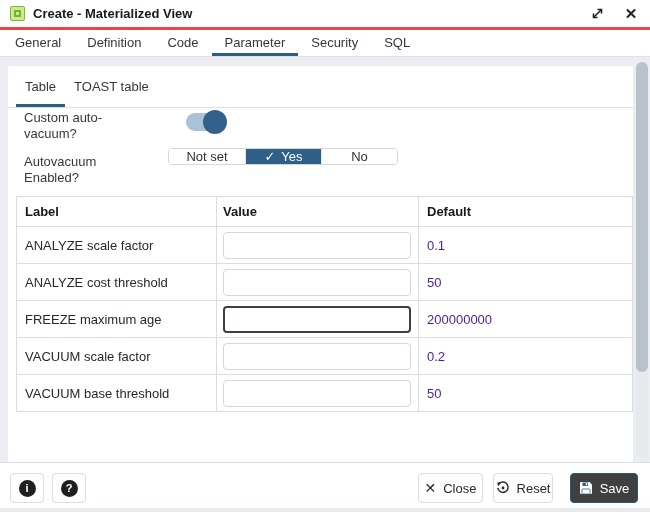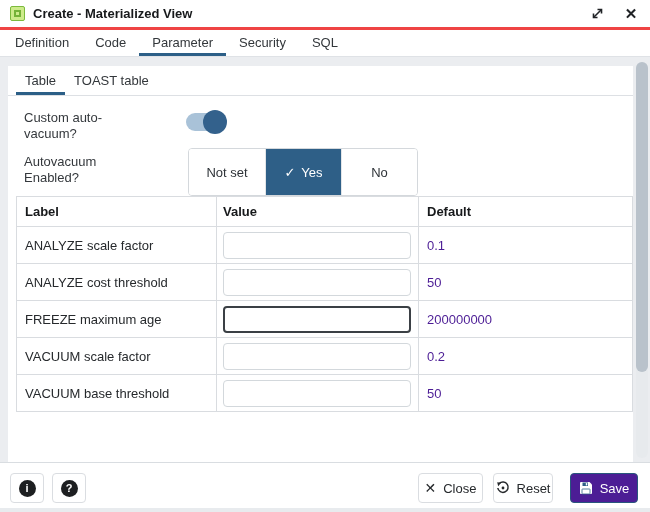--- a/index.html
+++ b/index.html
@@ -59,21 +59,21 @@
   .scrollbar-track {
     position:absolute; top:5px; right:2px; width:12px; height:396px;
     background:#e7eaed; border-radius:6px;
   }
   .scrollbar-thumb {
     position:absolute; top:0; left:0; width:12px; height:310px;
     background:#b9c2cb; border-radius:6px; cursor:pointer;
   }
   
   .subtabbar {
-    height:30px; border-bottom:1px solid #dde0e4;
+    height:42px; border-bottom:1px solid #dde0e4;
     display:flex; align-items:stretch; padding-left:8px;
   }
   .subtab {
     font-size:13px; color:#33373b; padding:0 9px;
     display:flex; align-items:center; cursor:pointer;
     border-bottom:3px solid transparent; padding-top:2px;
   }
   .subtab.active { border-bottom-color:#2c5f87; }
   
   .form-row { position:absolute; left:16px; }
@@ -82,23 +82,23 @@
   .toggle {
     position:absolute; left:162px; top:3px;
     width:38px; height:18px; background:#a9c2d8; border-radius:9px; cursor:pointer;
   }
   .toggle .knob {
     position:absolute; right:-3px; top:-3px;
     width:24px; height:24px; border-radius:50%; background:#33618c;
   }
   .row-radio { top:88px; display:flex; }
   .btn-group {
-    position:absolute; left:164px; top:-6px;
+    position:absolute; left:144px; top:-6px;
     display:flex; border:1px solid #d4d8dc; border-radius:4px;
-    overflow:hidden; background:#ffffff; height:48px;
+    overflow:hidden; background:#ffffff; height:17px;
   }
   .btn-seg {
     width:76px; display:flex; align-items:center; justify-content:center;
     font-size:13px; color:#2e3338; background:#ffffff; cursor:pointer;
     border:none; gap:6px;
   }
   .btn-seg + .btn-seg { border-left:1px solid #e2e5e8; }
   .btn-seg.selected { background:#2e5f87; color:#ffffff; }
   .btn-seg .check { font-size:13px; }
   
@@ -136,21 +136,21 @@
   }
   .ftr-btn {
     position:absolute; top:10px; height:30px;
     background:#ffffff; border:1px solid #dadde1; border-radius:4px;
     font-family:"Liberation Sans", sans-serif; font-size:13px; color:#26292c;
     display:flex; align-items:center; justify-content:center; gap:7px; cursor:pointer;
   }
   .btn-close { right:167px; width:65px; }
   .btn-reset { right:97px; width:60px; }
   .btn-save {
-    right:12px; width:68px; background:#4c1d95; border-color:#28567c; color:#ffffff;
+    right:12px; width:68px; background:#404040; border-color:#28567c; color:#ffffff;
   }
   .x-glyph { font-size:14px; line-height:1; }
 </style>
 </head>
 <body>
 
 <div class="titlebar">
   <div class="appicon">
       <div class="inner"></div>
     </div>
@@ -163,20 +163,21 @@
         <polyline points="2.5,6.5 2.5,10.5 6.5,10.5" fill="none" stroke="#202326" stroke-width="1.6"></polyline>
       </svg>
     </button>
     <button class="win-btn">
       <span class="close-glyph">✕</span>
     </button>
   </div>
 </div>
 
 <div class="tabbar">
+  <div class="tab">General</div>
   <div class="tab">Definition</div>
   <div class="tab">Code</div>
   <div class="tab active">Parameter</div>
   <div class="tab">Security</div>
   <div class="tab">SQL</div>
 </div>
 
 <div class="content">
   <div class="panel">
 

